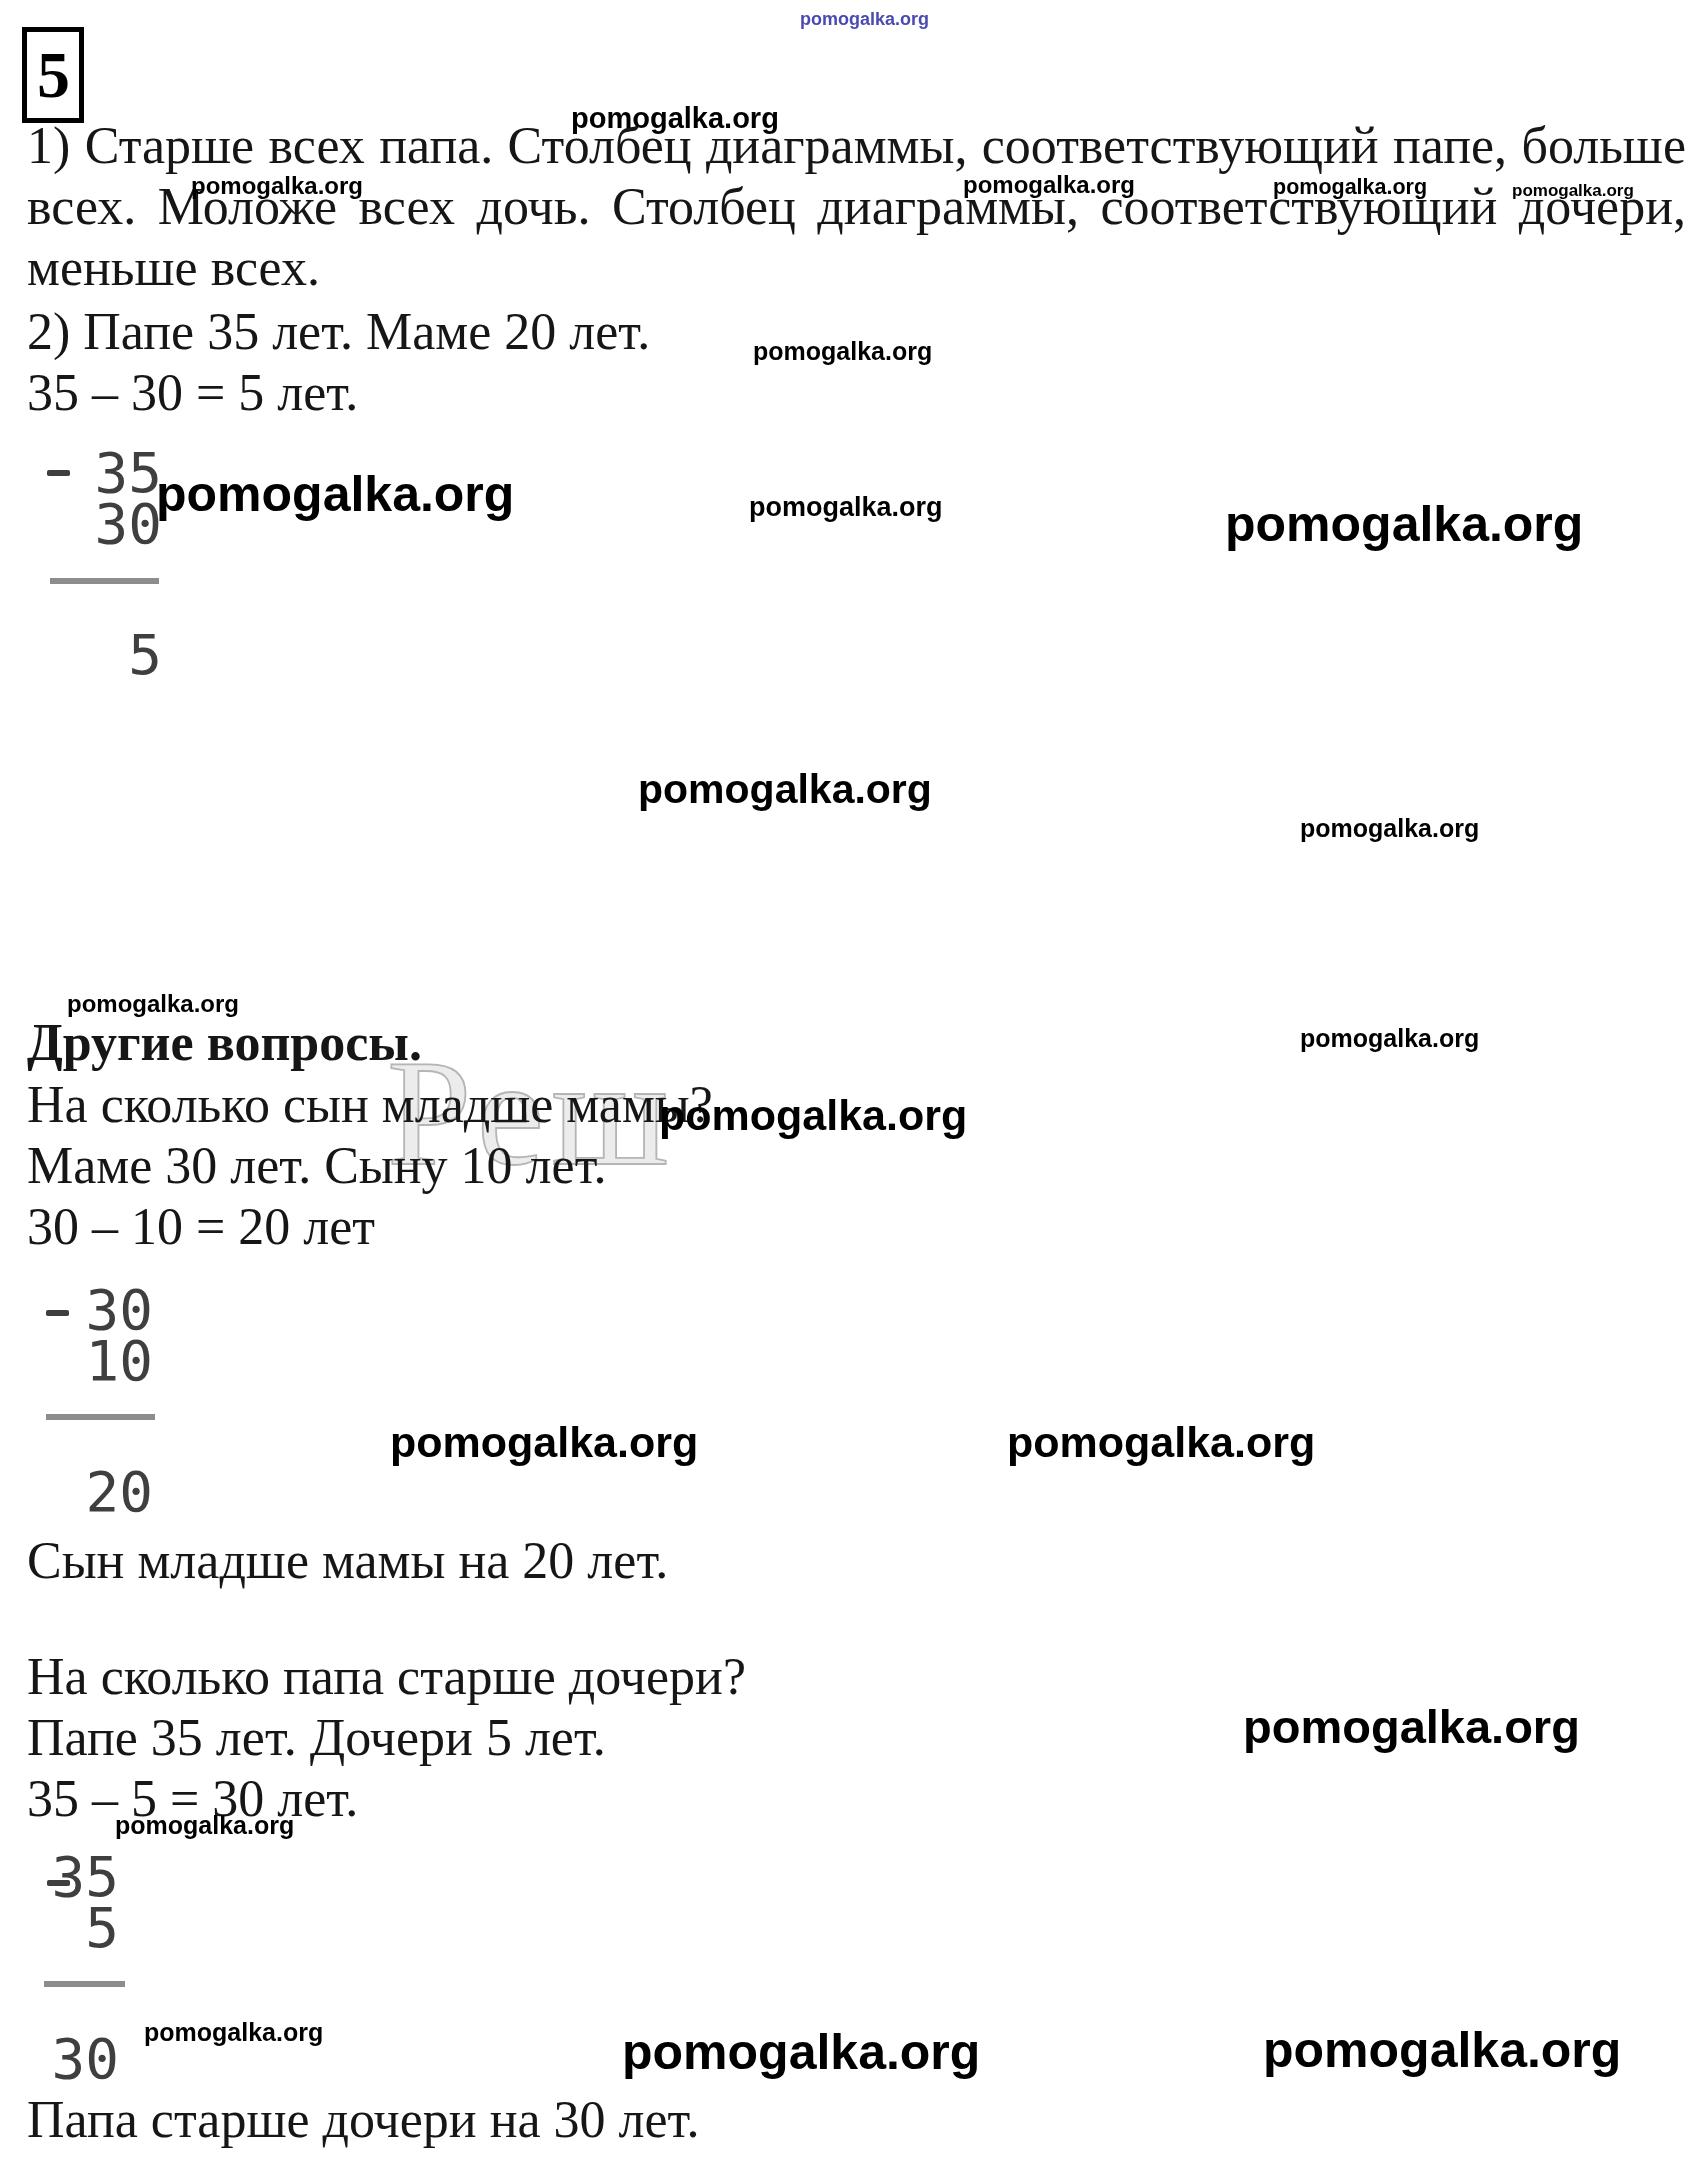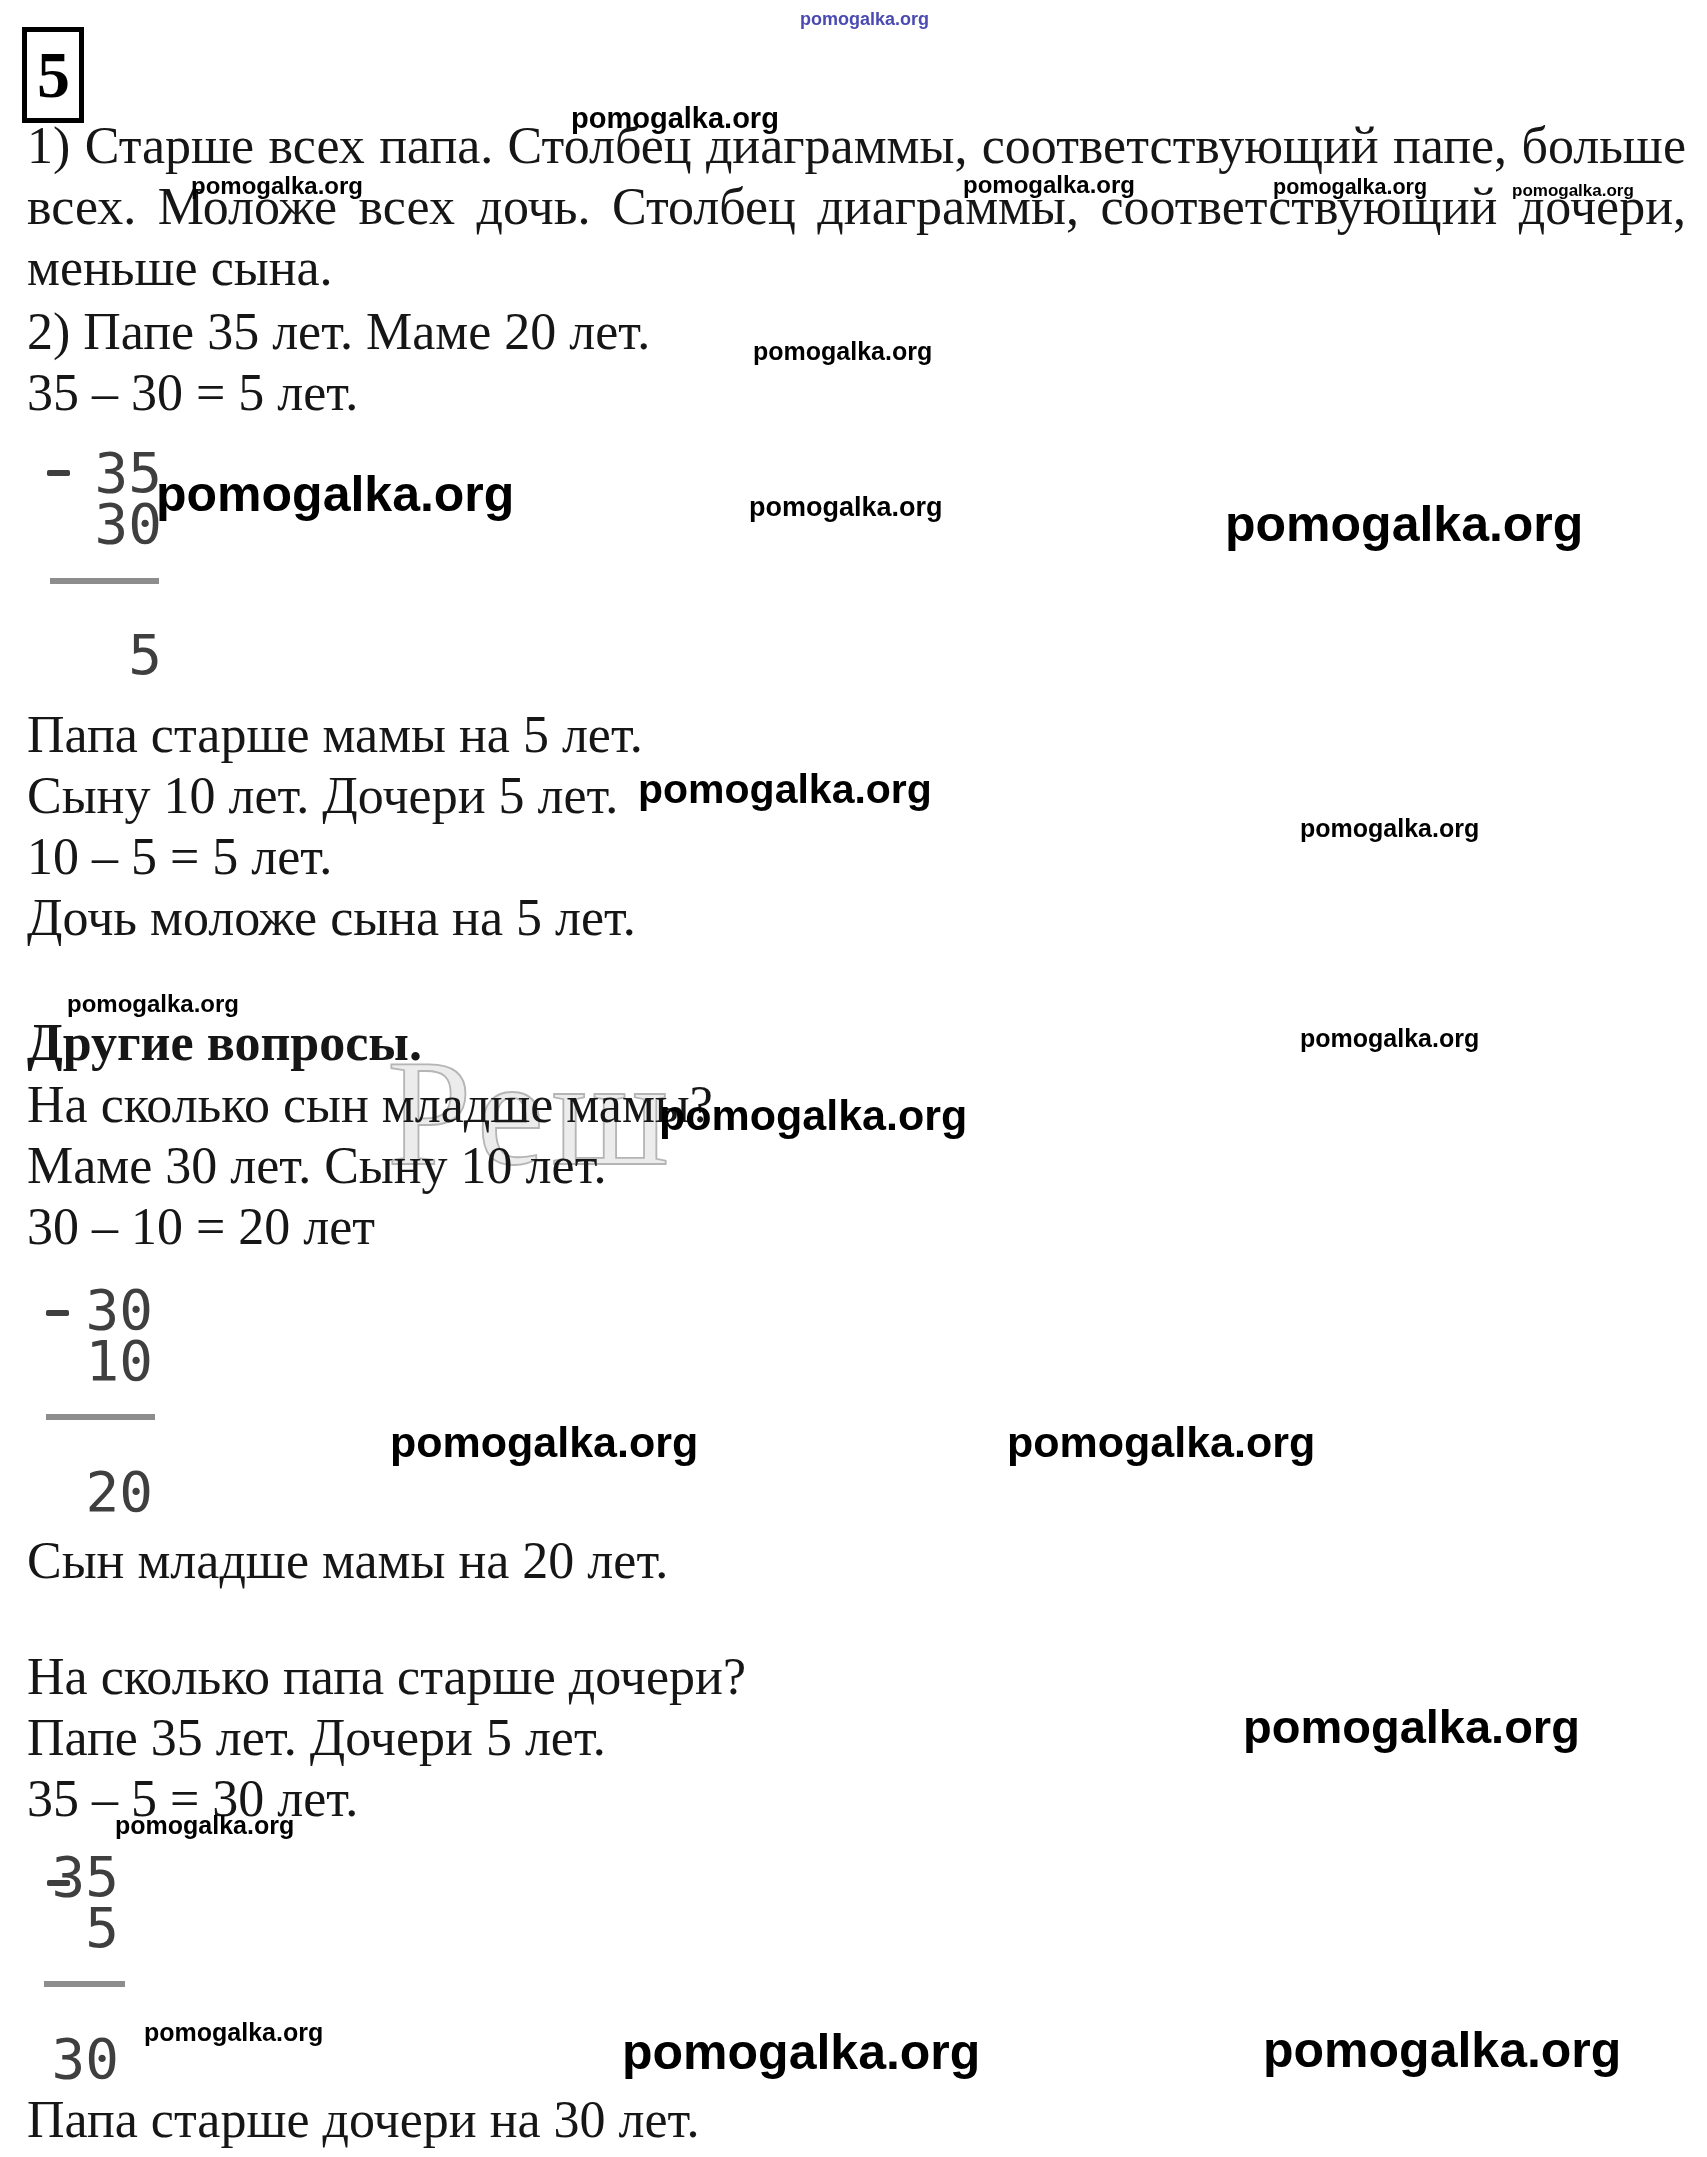--- a/index.html
+++ b/index.html
@@ -50,42 +50,36 @@
 
 <div class="page">
 
   <div class="num-box">
     <span>5</span>
   </div>
 
   <div class="para p1">
     <span class="ln stretch">1) Старше всех папа. Столбец диаграммы, соответствующий папе, больше</span>
     <span class="ln stretch">всех. Моложе всех дочь. Столбец диаграммы, соответствующий дочери,</span>
-    <span class="ln">меньше сына.</span>
+    <span class="ln">меньше всех.</span>
   </div>
 
   <div class="para p2">
     <span class="ln">2) Папе 35 лет. Маме 20 лет.</span>
     <span class="ln">35 – 30 = 5 лет.</span>
   </div>
 
   <div class="sub sub1">
     <span class="num minuend">35</span>
     <span class="minus"></span>
     <span class="num subtrahend">30</span>
     <span class="hline"></span>
     <span class="num result">5</span>
   </div>
 
-  <div class="para p3">
-    <span class="ln">Папа старше мамы на 5 лет.</span>
-    <span class="ln">Сыну 10 лет. Дочери 5 лет.</span>
-    <span class="ln">10 – 5 = 5 лет.</span>
-    <span class="ln">Дочь моложе сына на 5 лет.</span>
-  </div>
 
   <div class="h1">Другие вопросы.</div>
 
   <div class="ghost">Реш</div>
 
   <div class="para p4">
     <span class="ln">На сколько сын младше мамы?</span>
     <span class="ln">Маме 30 лет. Сыну 10 лет.</span>
     <span class="ln">30 – 10 = 20 лет</span>
   </div>

